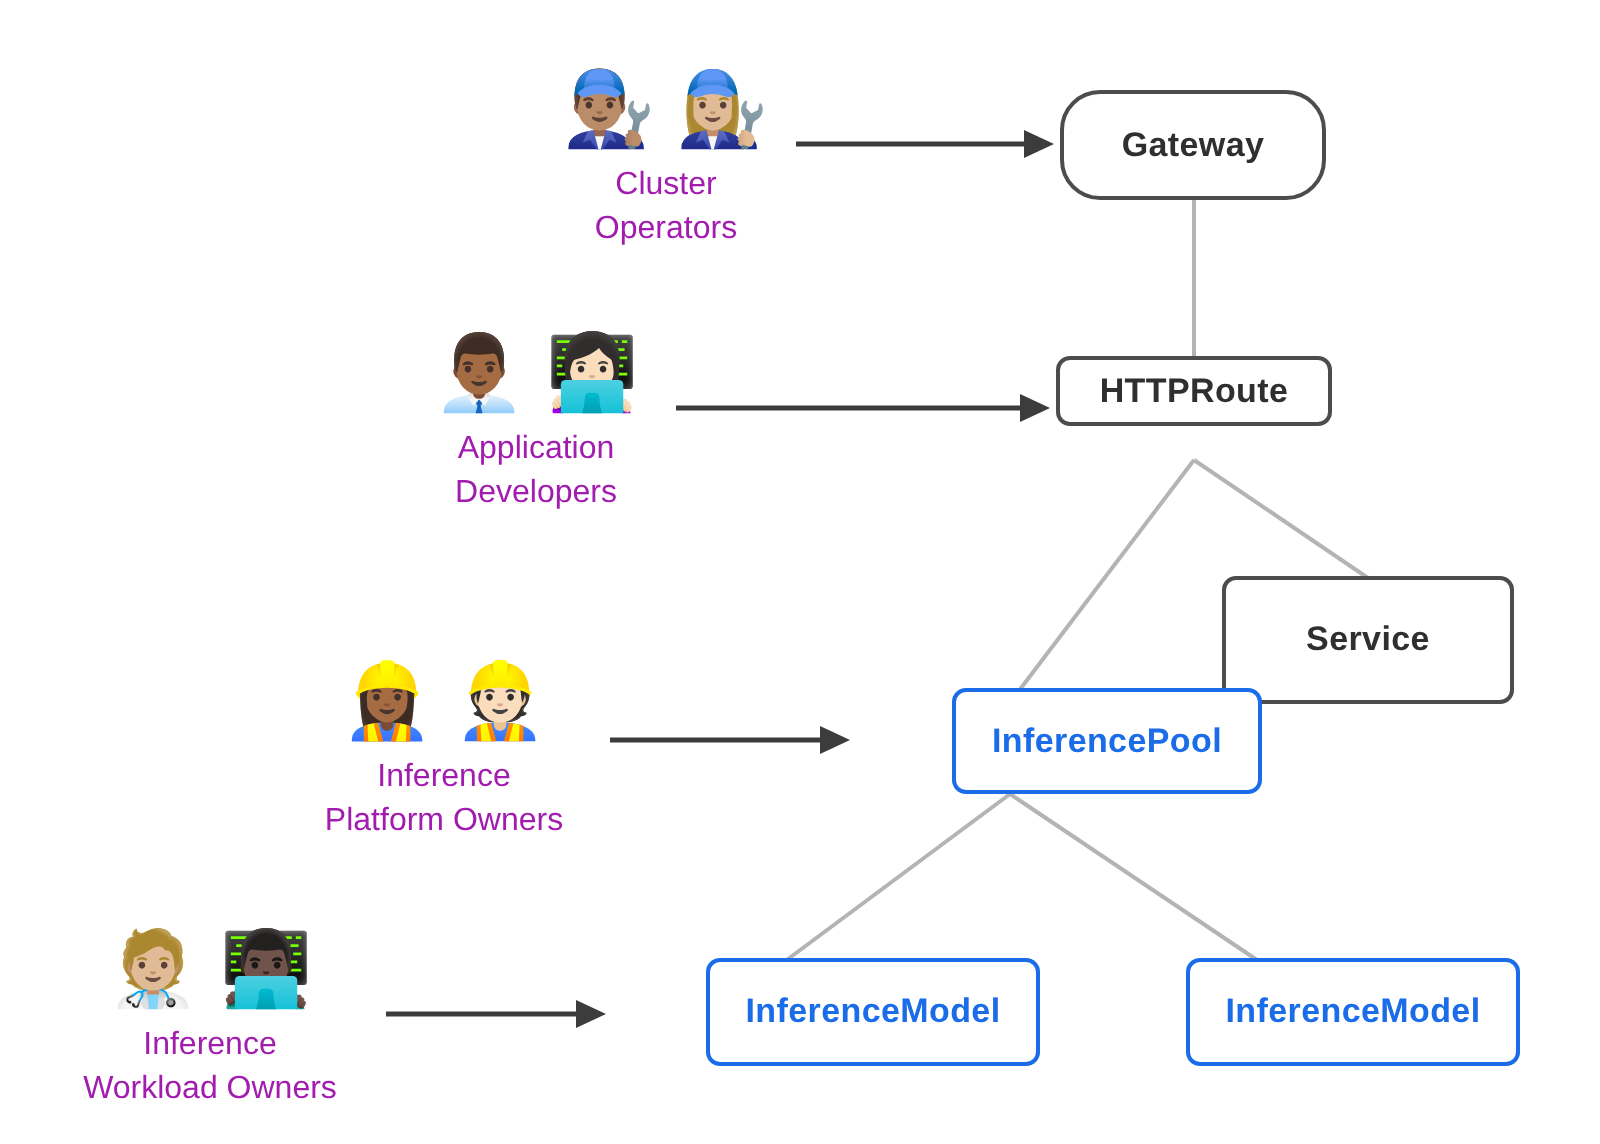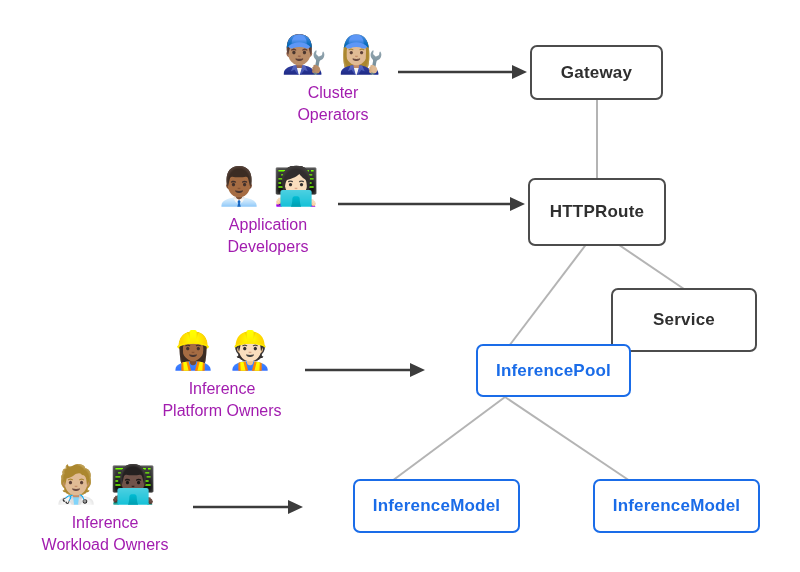--- a/index.html
+++ b/index.html
@@ -82,25 +82,25 @@
     <g>
       <line x1="305" y1="370" x2="411" y2="370" stroke="#3c3c3c" stroke-width="2.5"></line>
       <polygon points="425,370 410,363 410,377" fill="#3c3c3c"></polygon>
     </g>
     <g>
       <line x1="193" y1="507" x2="289" y2="507" stroke="#3c3c3c" stroke-width="2.5"></line>
       <polygon points="303,507 288,500 288,514" fill="#3c3c3c"></polygon>
     </g>
   </svg>
 
-  <div class="node core" style="left:530px; top:45px; width:133px; height:55px;">
+  <div class="node core" style="left:530px; top:45px; width:133px; height:55px;border-radius:20px;">
     <span>Gateway</span>
   </div>
 
-  <div class="node core" style="left:528px; top:178px; width:138px; height:68px;">
+  <div class="node core" style="left:528px; top:178px; width:138px; height:35px;">
     <span>HTTPRoute</span>
   </div>
 
   <div class="node core" style="left:611px; top:288px; width:146px; height:64px;">
     <span>Service</span>
   </div>
 
   <div class="node ext" style="left:428px; top:344px; width:155px; height:53px;">
     <span>InferencePool</span>
   </div>

